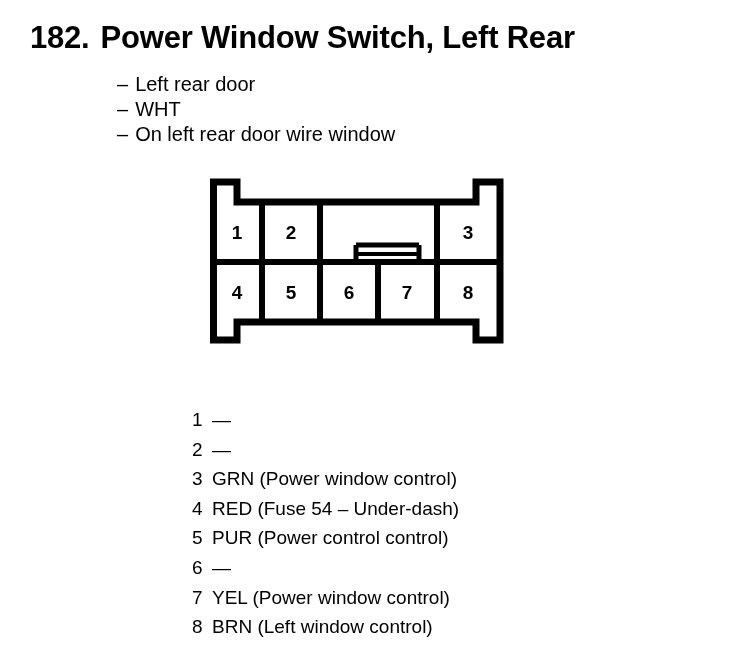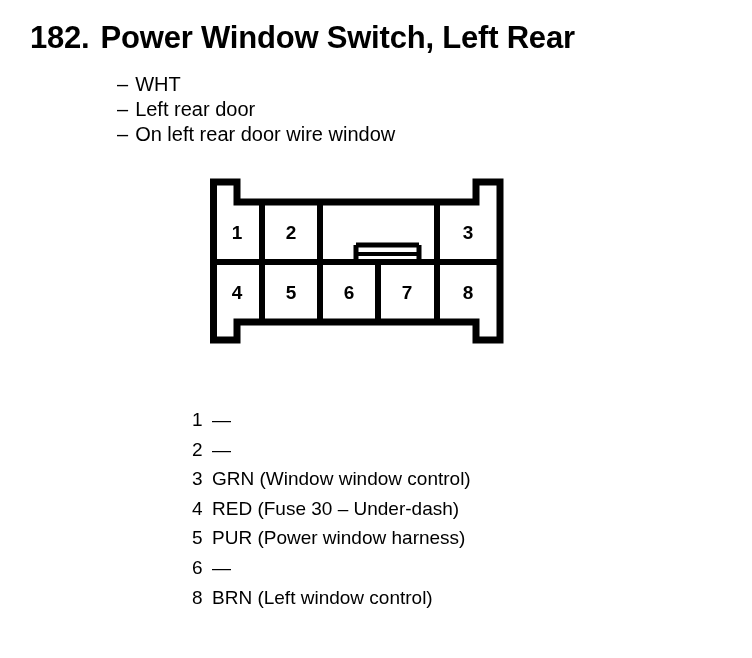--- a/index.html
+++ b/index.html
@@ -76,24 +76,24 @@
 <body>
 
 <div id="page">
 
   <div id="title">
     <span class="num">182.</span><span>Power Window Switch, Left Rear</span>
   </div>
 
   <div id="subtitle-list">
     <div class="sub-line">
-      <span class="dash">–</span><span>WHT</span>
+      <span class="dash">–</span><span>Left rear door</span>
     </div>
     <div class="sub-line">
-      <span class="dash">–</span><span>Left rear door</span>
+      <span class="dash">–</span><span>WHT</span>
     </div>
     <div class="sub-line">
       <span class="dash">–</span><span>On left rear door wire window</span>
     </div>
   </div>
 
   <div id="connector">
     <svg width="330" height="190" viewBox="0 0 330 190" xmlns="http://www.w3.org/2000/svg">
 
       <path fill="none" stroke="#000000" stroke-width="7" stroke-linejoin="miter" d="M 13.5 10
@@ -139,29 +139,32 @@
   </div>
 
   <div id="pin-legend">
     <div class="legend-row">
       <span class="pin-idx">1</span><span class="pin-desc">—</span>
     </div>
     <div class="legend-row">
       <span class="pin-idx">2</span><span class="pin-desc">—</span>
     </div>
     <div class="legend-row">
-      <span class="pin-idx">3</span><span class="pin-desc">GRN (Window window control)</span>
+      <span class="pin-idx">3</span><span class="pin-desc">GRN (Power window control)</span>
     </div>
     <div class="legend-row">
-      <span class="pin-idx">4</span><span class="pin-desc">RED (Fuse 30 – Under-dash)</span>
+      <span class="pin-idx">4</span><span class="pin-desc">RED (Fuse 54 – Under-dash)</span>
     </div>
     <div class="legend-row">
-      <span class="pin-idx">5</span><span class="pin-desc">PUR (Power window harness)</span>
+      <span class="pin-idx">5</span><span class="pin-desc">PUR (Power control control)</span>
     </div>
     <div class="legend-row">
       <span class="pin-idx">6</span><span class="pin-desc">—</span>
+    </div>
+    <div class="legend-row">
+      <span class="pin-idx">7</span><span class="pin-desc">YEL (Power window control)</span>
     </div>
     <div class="legend-row">
       <span class="pin-idx">8</span><span class="pin-desc">BRN (Left window control)</span>
     </div>
   </div>
 
 </div>
 
 </body></html>

